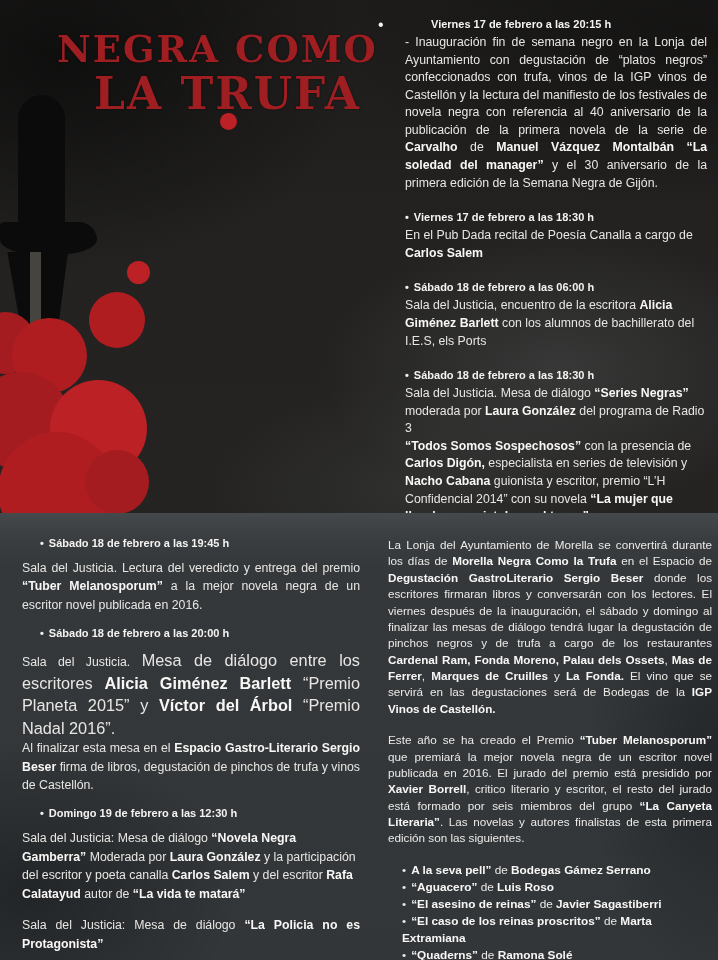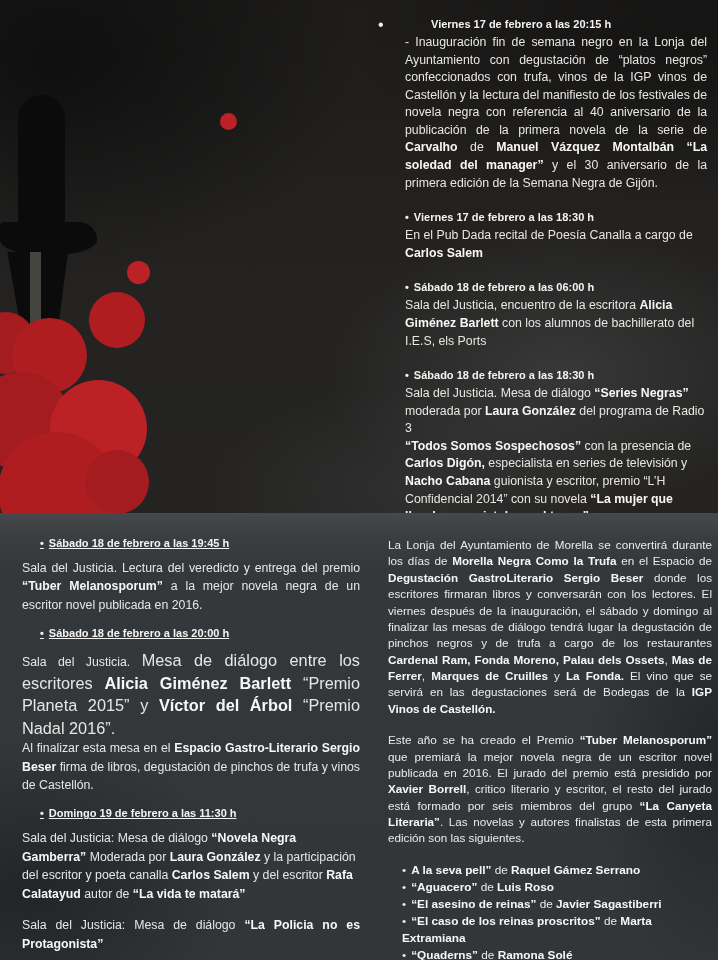--- a/index.html
+++ b/index.html
@@ -43,34 +43,38 @@
   .ev-body .big{font-size:16.3px;line-height:1.35;}
   
   .bottom{position:absolute;left:0;top:513px;width:718px;height:447px;overflow:hidden;
     background:
       radial-gradient(ellipse 300px 220px at 4% 85%, rgba(0,0,0,.32), transparent 70%),
       radial-gradient(ellipse 180px 320px at 100% 55%, rgba(0,0,0,.30), transparent 72%),
       linear-gradient(180deg,#45494c 0px,#3a3e41 24px,#34383b 55px,#323639 100%);
     color:#eceae7;}
   .col-left{position:absolute;left:22px;top:24px;width:338px;}
   .col-left .ev{margin-bottom:13px;}
-  .col-left .ev-head{padding-left:18px;margin-bottom:10px;text-decoration:underline;}
+  .col-left .ev-head{padding-left:18px;margin-bottom:10px;}
   .col-left .ev-body{font-size:12.3px;line-height:1.5;}
   .col-right{position:absolute;left:388px;top:24px;width:324px;}
   .p{font-size:11.7px;line-height:1.4;text-align:justify;margin-bottom:15px;color:#eceae7;}
   .fin{list-style:none;margin:2px 0 0 0;padding:0 0 0 14px;}
   .fin li{font-size:11.8px;line-height:1.45;}
 </style>
 </head>
 <body>
 
 <div class="poster">
 
   <section class="top">
 
+    <div class="title">
+      <div class="t1">NEGRA COMO</div>
+      <div class="t2">LA TRUFA</div>
+    </div>
 
     <div class="dagger">
       <div class="handle"></div>
       <div class="guard"></div>
       <div class="blade"></div>
     </div>
 
     <div class="blob bright" style="left:220px;top:113px;width:17px;height:17px;"></div>
     <div class="blob bright" style="left:127px;top:261px;width:23px;height:23px;"></div>
     <div class="blob" style="left:89px;top:292px;width:56px;height:56px;"></div>
@@ -115,37 +119,37 @@
         <div class="ev-head"><span class="blt">•</span><span>Sábado 18 de febrero a las 19:45 h</span></div>
         <div class="ev-body just"><span>Sala del Justicia. Lectura del veredicto y entrega del premio </span><span class="b">“Tuber Melanosporum”</span><span> a la mejor novela negra de un escritor novel publicada en 2016.</span></div>
       </article>
 
       <article class="ev">
         <div class="ev-head"><span class="blt">•</span><span>Sábado 18 de febrero a las 20:00 h</span></div>
         <div class="ev-body just"><span>Sala del Justicia. </span><span class="big">Mesa de diálogo entre los escritores </span><span class="b big">Alicia Giménez Barlett</span><span class="big"> “Premio Planeta 2015” y </span><span class="b big">Víctor del Árbol</span><span class="big"> “Premio Nadal 2016”.</span><br><span>Al finalizar esta mesa en el </span><span class="b">Espacio Gastro-Literario Sergio Beser</span><span> firma de libros, degustación de pinchos de trufa y vinos de Castellón.</span></div>
       </article>
 
       <article class="ev">
-        <div class="ev-head"><span class="blt">•</span><span>Domingo 19 de febrero a las 11:30 h</span></div>
+        <div class="ev-head"><span class="blt">•</span><span>Domingo 19 de febrero a las 12:30 h</span></div>
         <div class="ev-body"><span>Sala del Justicia: Mesa de diálogo </span><span class="b">“Novela Negra Gamberra”</span><span> Moderada por </span><span class="b">Laura González</span><span> y la participación del escritor y poeta canalla  </span><span class="b">Carlos Salem</span><span> y del escritor </span><span class="b">Rafa Calatayud</span><span> autor de </span><span class="b">“La vida te matará”</span></div>
       </article>
 
       <article class="ev">
         <div class="ev-body just"><span>Sala del Justicia: Mesa de diálogo </span><span class="b">“La Policia no es Protagonista”</span></div>
       </article>
 
     </div>
 
     <div class="col-right">
 
       <div class="p"><span>La Lonja del Ayuntamiento de Morella se convertirá durante los días de </span><span class="b">Morella Negra Como la Trufa</span><span> en el Espacio de </span><span class="b">Degustación GastroLiterario Sergio Beser</span><span> donde los escritores firmaran libros y conversarán con los lectores. El viernes después de la inauguración, el sábado y domingo al finalizar las mesas de diálogo tendrá lugar la degustación de pinchos negros y de trufa a cargo de los restaurantes </span><span class="b">Cardenal Ram, Fonda Moreno, Palau dels Ossets</span><span>, </span><span class="b">Mas de Ferrer</span><span>, </span><span class="b">Marques de Cruilles</span><span> y </span><span class="b">La Fonda.</span><span> El vino que se servirá en las degustaciones será de Bodegas de la </span><span class="b">IGP Vinos de Castellón.</span></div>
       <div class="p"><span>Este año se ha creado el Premio </span><span class="b">“Tuber Melanosporum”</span><span> que premiará la mejor novela negra de un escritor novel publicada en 2016.  El jurado del premio está presidido por </span><span class="b">Xavier Borrell</span><span>, critico literario y escritor, el resto del jurado está formado por seis miembros del grupo </span><span class="b">“La Canyeta Literaria”</span><span>. Las novelas y autores finalistas de esta primera edición son las siguientes.</span></div>
 
       <ul class="fin">
-        <li><span class="blt">•</span><span><span class="b">A la seva pell”</span><span> de </span><span class="b">Raquel Gámez Serrano</span></span></li>
+        <li><span class="blt">•</span><span><span class="b">A la seva pell”</span><span> de </span><span class="b">Bodegas Gámez Serrano</span></span></li>
         <li><span class="blt">•</span><span><span class="b">“Aguacero”</span><span> de </span><span class="b">Luis Roso</span></span></li>
         <li><span class="blt">•</span><span><span class="b">“El asesino de reinas”</span><span> de </span><span class="b">Javier Sagastiberri</span></span></li>
         <li><span class="blt">•</span><span><span class="b">“El caso de los reinas proscritos”</span><span> de </span><span class="b">Marta Extramiana</span></span></li>
         <li><span class="blt">•</span><span><span class="b">“Quaderns”</span><span> de </span><span class="b">Ramona Solé</span></span></li>
       </ul>
 
     </div>
   </section>
 </div>
 

